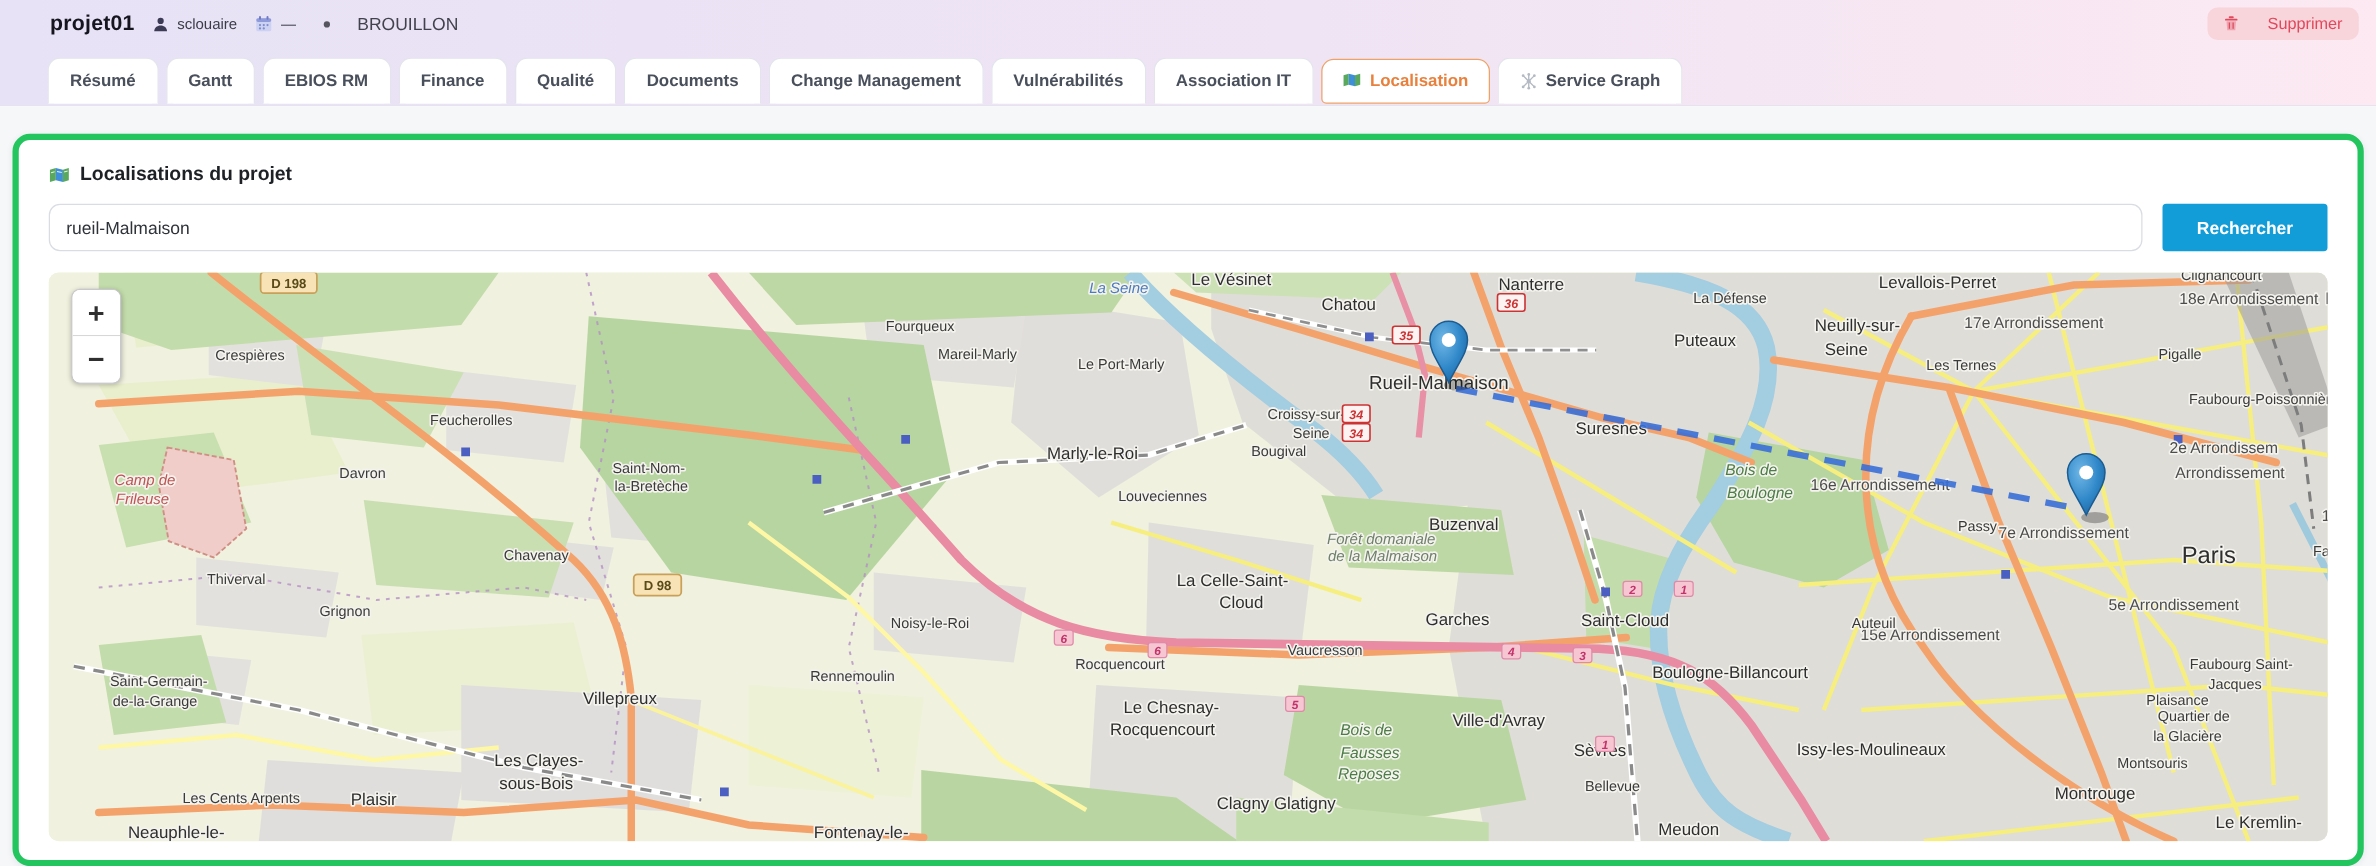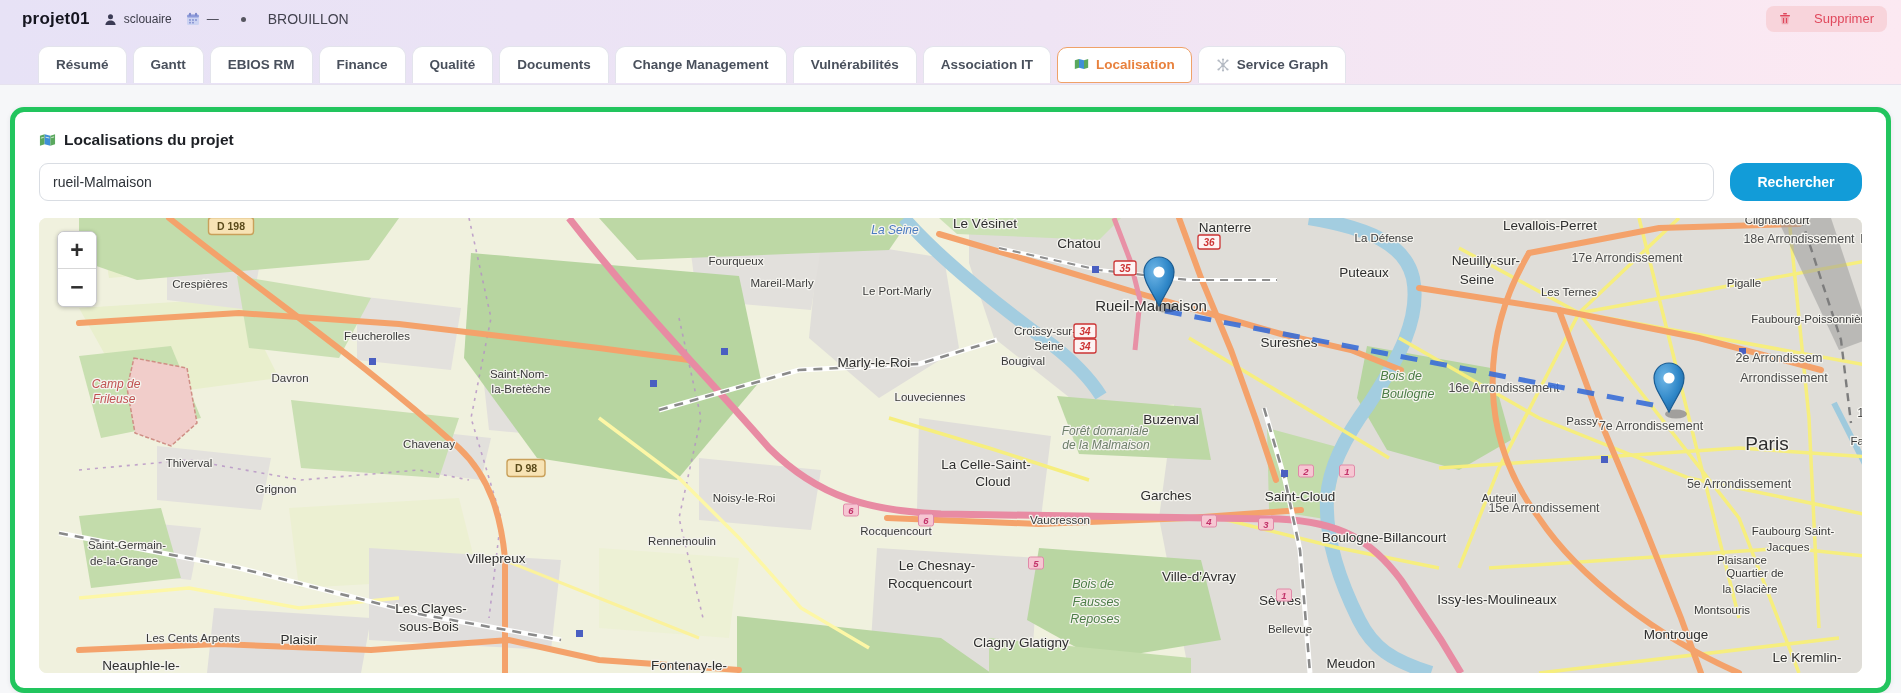--- a/index.html
+++ b/index.html
@@ -2,21 +2,21 @@
 <html><head>
 <meta charset="utf-8">
 <style>
   * { box-sizing: border-box; margin: 0; padding: 0; }
   html,body { width:1901px; height:693px; overflow:hidden; background:#fff;
     font-family:"Liberation Sans", sans-serif; }
 
   
   .band { background:linear-gradient(90deg,#e7e2f6 0%,#efe4f4 55%,#fce9f2 100%);
     border-bottom:1px solid #e6e2ee; }
-  .hdr { height:38px; display:flex; align-items:center; padding:0 14px 0 22px; gap:14px; }
+  .hdr { height:38px; display:flex; align-items:center; padding:0 14px 0 40px; gap:14px; }
   .hdr-title { font-size:17px; font-weight:bold; color:#15151f; letter-spacing:.2px; }
   .hdr-meta { display:flex; align-items:center; gap:7px; font-size:12px; color:#3c3c49; }
   .hdr-status { display:flex; align-items:center; gap:22px; font-size:14px; color:#42424e; margin-left:8px;}
   .dot { width:5px; height:5px; border-radius:50%; background:#55555f; display:inline-block; }
   .spacer { flex:1; }
   .btn-delete { display:flex; align-items:center; gap:23px; background:#f8d4db; color:#e0485c;
     font-size:13px; padding:5px 13px 6px; border-radius:8px; border:none; cursor:pointer; white-space:nowrap;justify-content:space-between; }
 
   .tabs { display:flex; align-items:center; gap:6px; padding:7px 0 0 10px; height:46px;margin-left:28px; }
   .tab { display:flex; align-items:center; gap:7px; background:#fff; border:1px solid #e3e4ec;
@@ -28,21 +28,21 @@
   
   .page { background:#f6f7f9; height:608px; padding:22px 10px 0; }
   .card { background:#fff; border-radius:14px; box-shadow:0 1px 5px rgba(40,40,60,.08);
     border:5px solid #22c55e; padding:17px 24px 24px; height:100%; }
   .card-title { display:flex; align-items:center; gap:8px; font-size:15.5px; font-weight:bold;
     color:#1d2025; margin:2px 0 14px; }
   .search-row { display:flex; gap:16px; margin-bottom:17px; }
   .search-input { flex:1; height:38px; border:1px solid #d9dde3; border-radius:9px;
     padding:0 13px; font-size:14px; color:#2e3339; font-family:"Liberation Sans",sans-serif; }
   .btn-search { width:132px; height:38px; background:#129cd8; color:#fff; font-weight:bold;
-    font-size:14px; border:none; border-radius:16px; cursor:pointer; }
+    font-size:14px; border:none; border-radius:3px; cursor:pointer; }
 
   
   .map { position:relative; width:100%; height:455px; border-radius:8px; overflow:hidden;
     background:#f0f1de; }
   .map svg { display:block; }
   .zoomctl { position:absolute; top:13px; left:18px; width:40px; background:#fff;
     border:1px solid #c8c8cc; border-radius:7px; box-shadow:0 1px 4px rgba(0,0,0,.25); overflow:hidden;}
   .zoomctl button { display:block; width:100%; height:37px; background:#fff; border:none;
     font-size:23px; font-weight:600; color:#2f2f2f; cursor:pointer; line-height:1; }
   .zoomctl button:first-child { border-bottom:1px solid #d7d7d7; }

